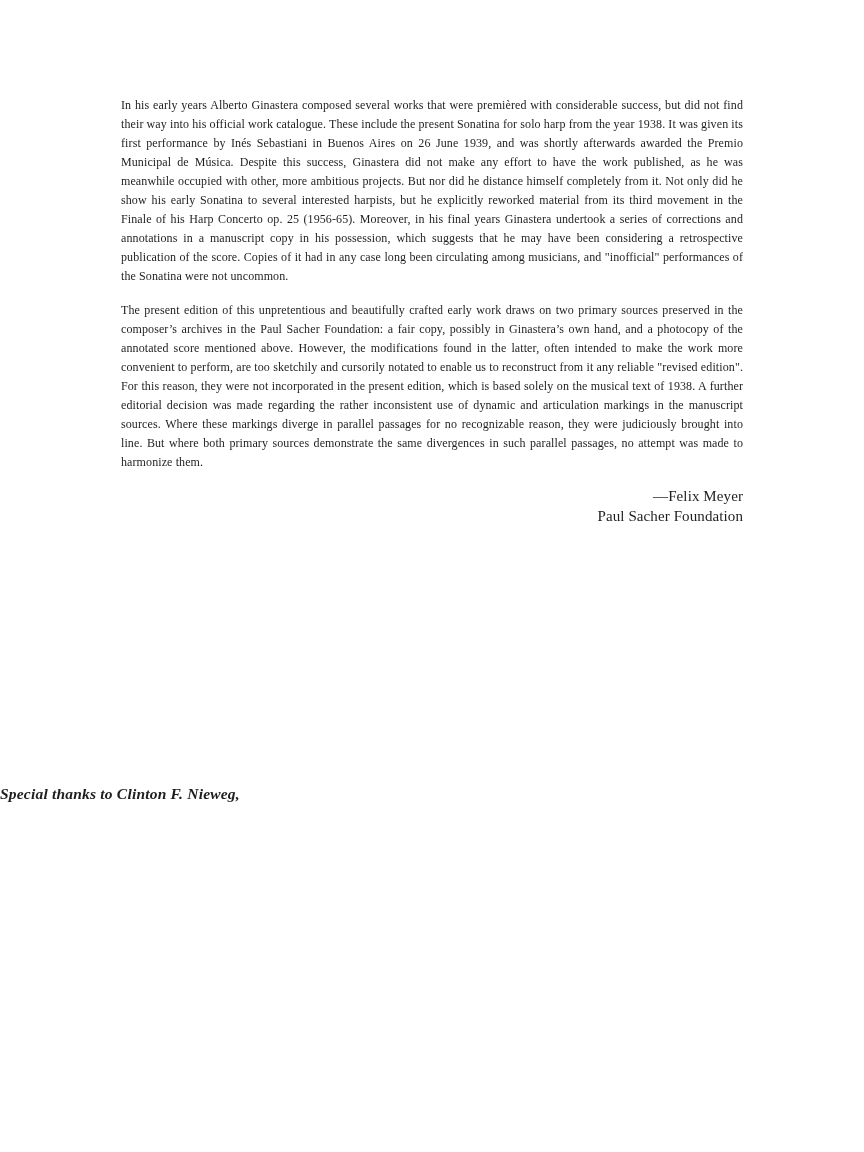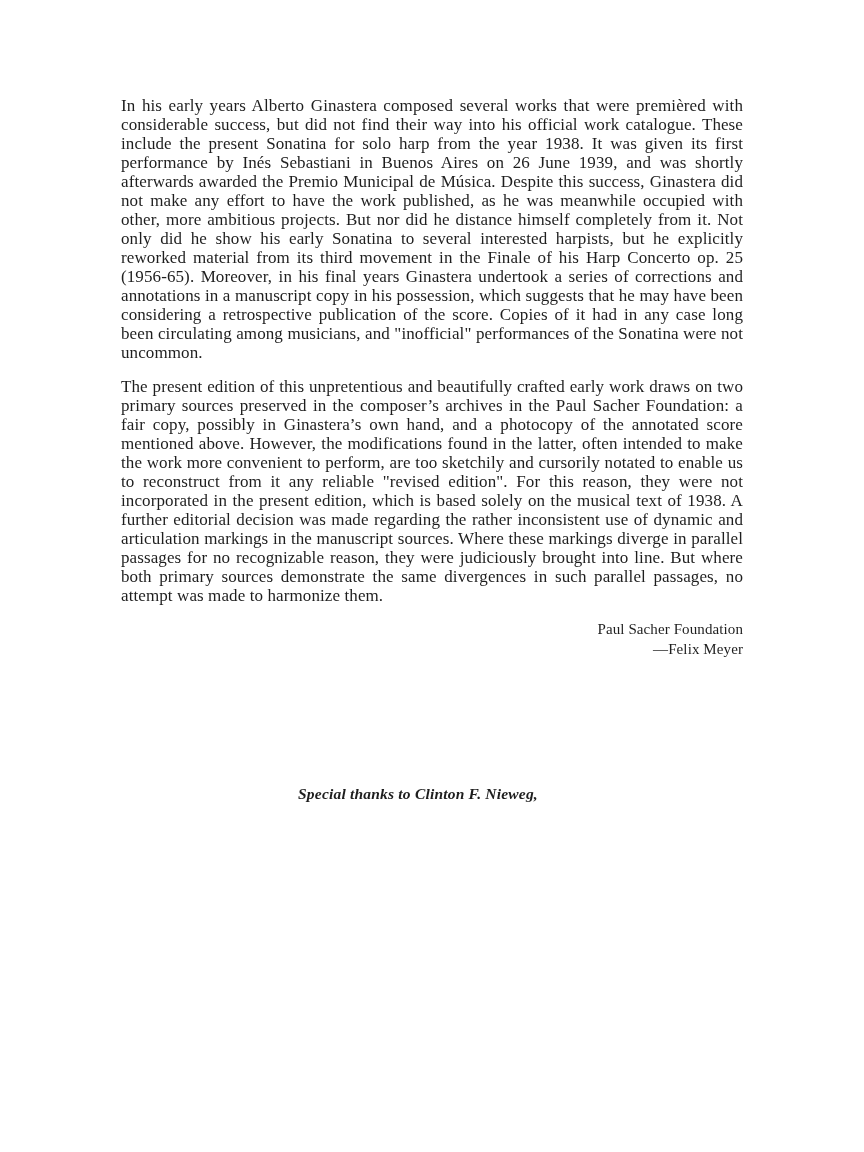--- a/index.html
+++ b/index.html
@@ -17,59 +17,57 @@
     color: #1e1e1e;
   }
   .page-content {
     position: absolute;
     left: 121px;
     top: 96px;
     width: 622px;
   }
   .body-paragraph {
     margin: 0 0 15px 0;
-    font-size: 17px;
+    font-size: 12px;
     line-height: 19px;
     text-align: justify;
     text-justify: inter-word;
     letter-spacing: 0.1px;
   }
   .signature {
     margin-top: 14px;
     text-align: right;
     font-size: 15px;
     line-height: 19.5px;
     letter-spacing: 0.1px;
   }
   .signature div {
     white-space: nowrap;
   }
   .thanks {
     position: absolute;
     left: 0;
     top: 783px;
     width: 760px;
-    text-align: center;
     font-size: 15.5px;
     line-height: 21px;
     font-weight: bold;
     font-style: italic;
     letter-spacing: 0.2px;
-    padding-left: 38px;
   }
 </style>
 </head>
 <body>
 
 <div class="page">
   <div class="page-content">
     <p class="body-paragraph">In his early years Alberto Ginastera composed several works that were premièred with considerable success, but did not find their way into his official work catalogue. These include the present Sonatina for solo harp from the year 1938. It was given its first performance by Inés Sebastiani in Buenos Aires on 26 June 1939, and was shortly afterwards awarded the Premio Municipal de Música. Despite this success, Ginastera did not make any effort to have the work published, as he was meanwhile occupied with other, more ambitious projects. But nor did he distance himself completely from it. Not only did he show his early Sonatina to several interested harpists, but he explicitly reworked material from its third movement in the Finale of his Harp Concerto op. 25 (1956-65). Moreover, in his final years Ginastera undertook a series of corrections and annotations in a manuscript copy in his possession, which suggests that he may have been considering a retrospective publication of the score. Copies of it had in any case long been circulating among musicians, and "inofficial" performances of the Sonatina were not uncommon.</p>
     <p class="body-paragraph">The present edition of this unpretentious and beautifully crafted early work draws on two primary sources preserved in the composer’s archives in the Paul Sacher Foundation: a fair copy, possibly in Ginastera’s own hand, and a photocopy of the annotated score mentioned above. However, the modifications found in the latter, often intended to make the work more convenient to perform, are too sketchily and cursorily notated to enable us to reconstruct from it any reliable "revised edition". For this reason, they were not incorporated in the present edition, which is based solely on the musical text of 1938. A further editorial decision was made regarding the rather inconsistent use of dynamic and articulation markings in the manuscript sources. Where these markings diverge in parallel passages for no recognizable reason, they were judiciously brought into line. But where both primary sources demonstrate the same divergences in such parallel passages, no attempt was made to harmonize them.</p>
     <div class="signature">
+      <div>—Felix Meyer</div>
       <div>Paul Sacher Foundation</div>
-      <div>—Felix Meyer</div>
     </div>
   </div>
 
   <div class="thanks">
     <div>Special thanks to Clinton F. Nieweg,</div>
   </div>
 </div>
 
 </body></html>

